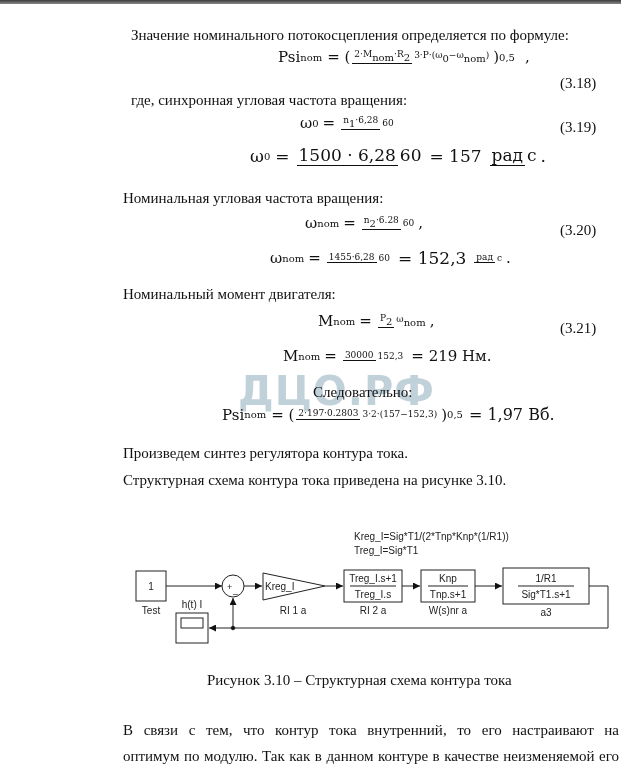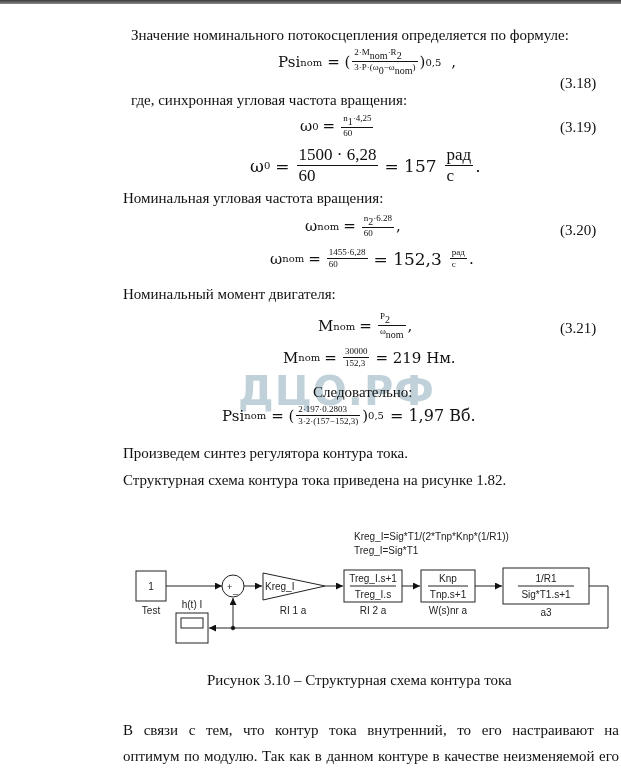--- a/index.html
+++ b/index.html
@@ -10,21 +10,21 @@
   }
   .topbar {
     position: absolute; left: 0; top: 0; width: 621px; height: 4px;
     background: linear-gradient(#3a3a3a, #8a8a8a);
   }
   .abs { position: absolute; white-space: nowrap; }
   .txt { font-size: 15px; }
   .eqnum { font-size: 15px; }
   .math { font-family: "DejaVu Serif", serif; }
   .eq { display: flex; align-items: center; font-size: 15px; }
-  .frac { display: inline-flex; flex-direction: column; vertical-align: middle; margin: 0 2px; font-family: Liberation Serif, serif; }
+  .frac { display: inline-flex; flex-direction: row; align-items: center; vertical-align: middle; margin: 0 2px; }
   .frac .num { border-bottom: 1px solid #111; padding: 0 2px; line-height: 1.1; }
   .frac .den { padding: 0 2px; line-height: 1.15; }
   .small .num, .small .den { font-size: 9px; }
   .big .num, .big .den { font-size: 17px; }
   .sub { font-size: 10px; vertical-align: -4px; }
   .sup { font-size: 10px; vertical-align: 8px; }
   .watermark {
     position: absolute; left: 238px; top: 368px;
     font-family: "DejaVu Sans", sans-serif; font-weight: bold;
     font-size: 40px; color: #0c4a6e; opacity: 0.25; letter-spacing: 1px;
@@ -54,21 +54,21 @@
 </div>
 <div class="abs eqnum" style="left:560px; top:56px;margin-top:19px;">(3.18)</div>
 
 <div class="abs txt" style="left:131px; top:92px;">где, синхронная угловая частота вращения:</div>
 
 <div class="abs eq math" style="left:300px; top:114px;">
   <span>ω</span>
     <span class="sub">0</span>
   <span style="margin:0 4px;">=</span>
   <span class="frac small">
-    <span class="num"><span>n</span><span class="sub">1</span><span>·4,25</span></span>
+    <span class="num"><span>n</span><span class="sub">1</span><span>·6,28</span></span>
     <span class="den">60</span>
   </span>
 </div>
 <div class="abs eqnum" style="left:560px; top:119px;">(3.19)</div>
 
 <div class="abs eq math" style="left:250px; top:146px; font-size:17px;">
   <span>ω</span>
     <span class="sub">0</span>
   <span style="margin:0 5px;">=</span>
   <span class="frac big">
@@ -149,21 +149,21 @@
   <span class="frac small">
     <span class="num">2·197·0.2803</span>
     <span class="den">3·2·(157−152,3)</span>
   </span>
   <span>)</span>
     <span class="sup">0,5</span>
   <span style="margin-left:6px; font-size:16px;">= 1,97 Вб.</span>
 </div>
 
 <div class="abs txt" style="left:123px; top:445px;">Произведем синтез регулятора контура тока.</div>
-<div class="abs txt" style="left:123px; top:472px;">Структурная схема контура тока приведена на рисунке 1.82.</div>
+<div class="abs txt" style="left:123px; top:472px;">Структурная схема контура тока приведена на рисунке 3.10.</div>
 
 <div class="abs diagram-note" style="left:318px; top:531px;">Kreg_I=Sig*T1/(2*Tnp*Knp*(1/R1))</div>
 <div class="abs diagram-note" style="left:318px; top:545px;">Treg_I=Sig*T1</div>
 
 <svg class="abs" style="left:0; top:0;" width="621" height="778">
   <defs>
     <marker id="arr" viewBox="0 0 10 10" refX="10" refY="5" markerWidth="7" markerHeight="7" orient="auto">
       <path d="M0,0 L10,5 L0,10 z" fill="#111"></path>
     </marker>
   </defs>

